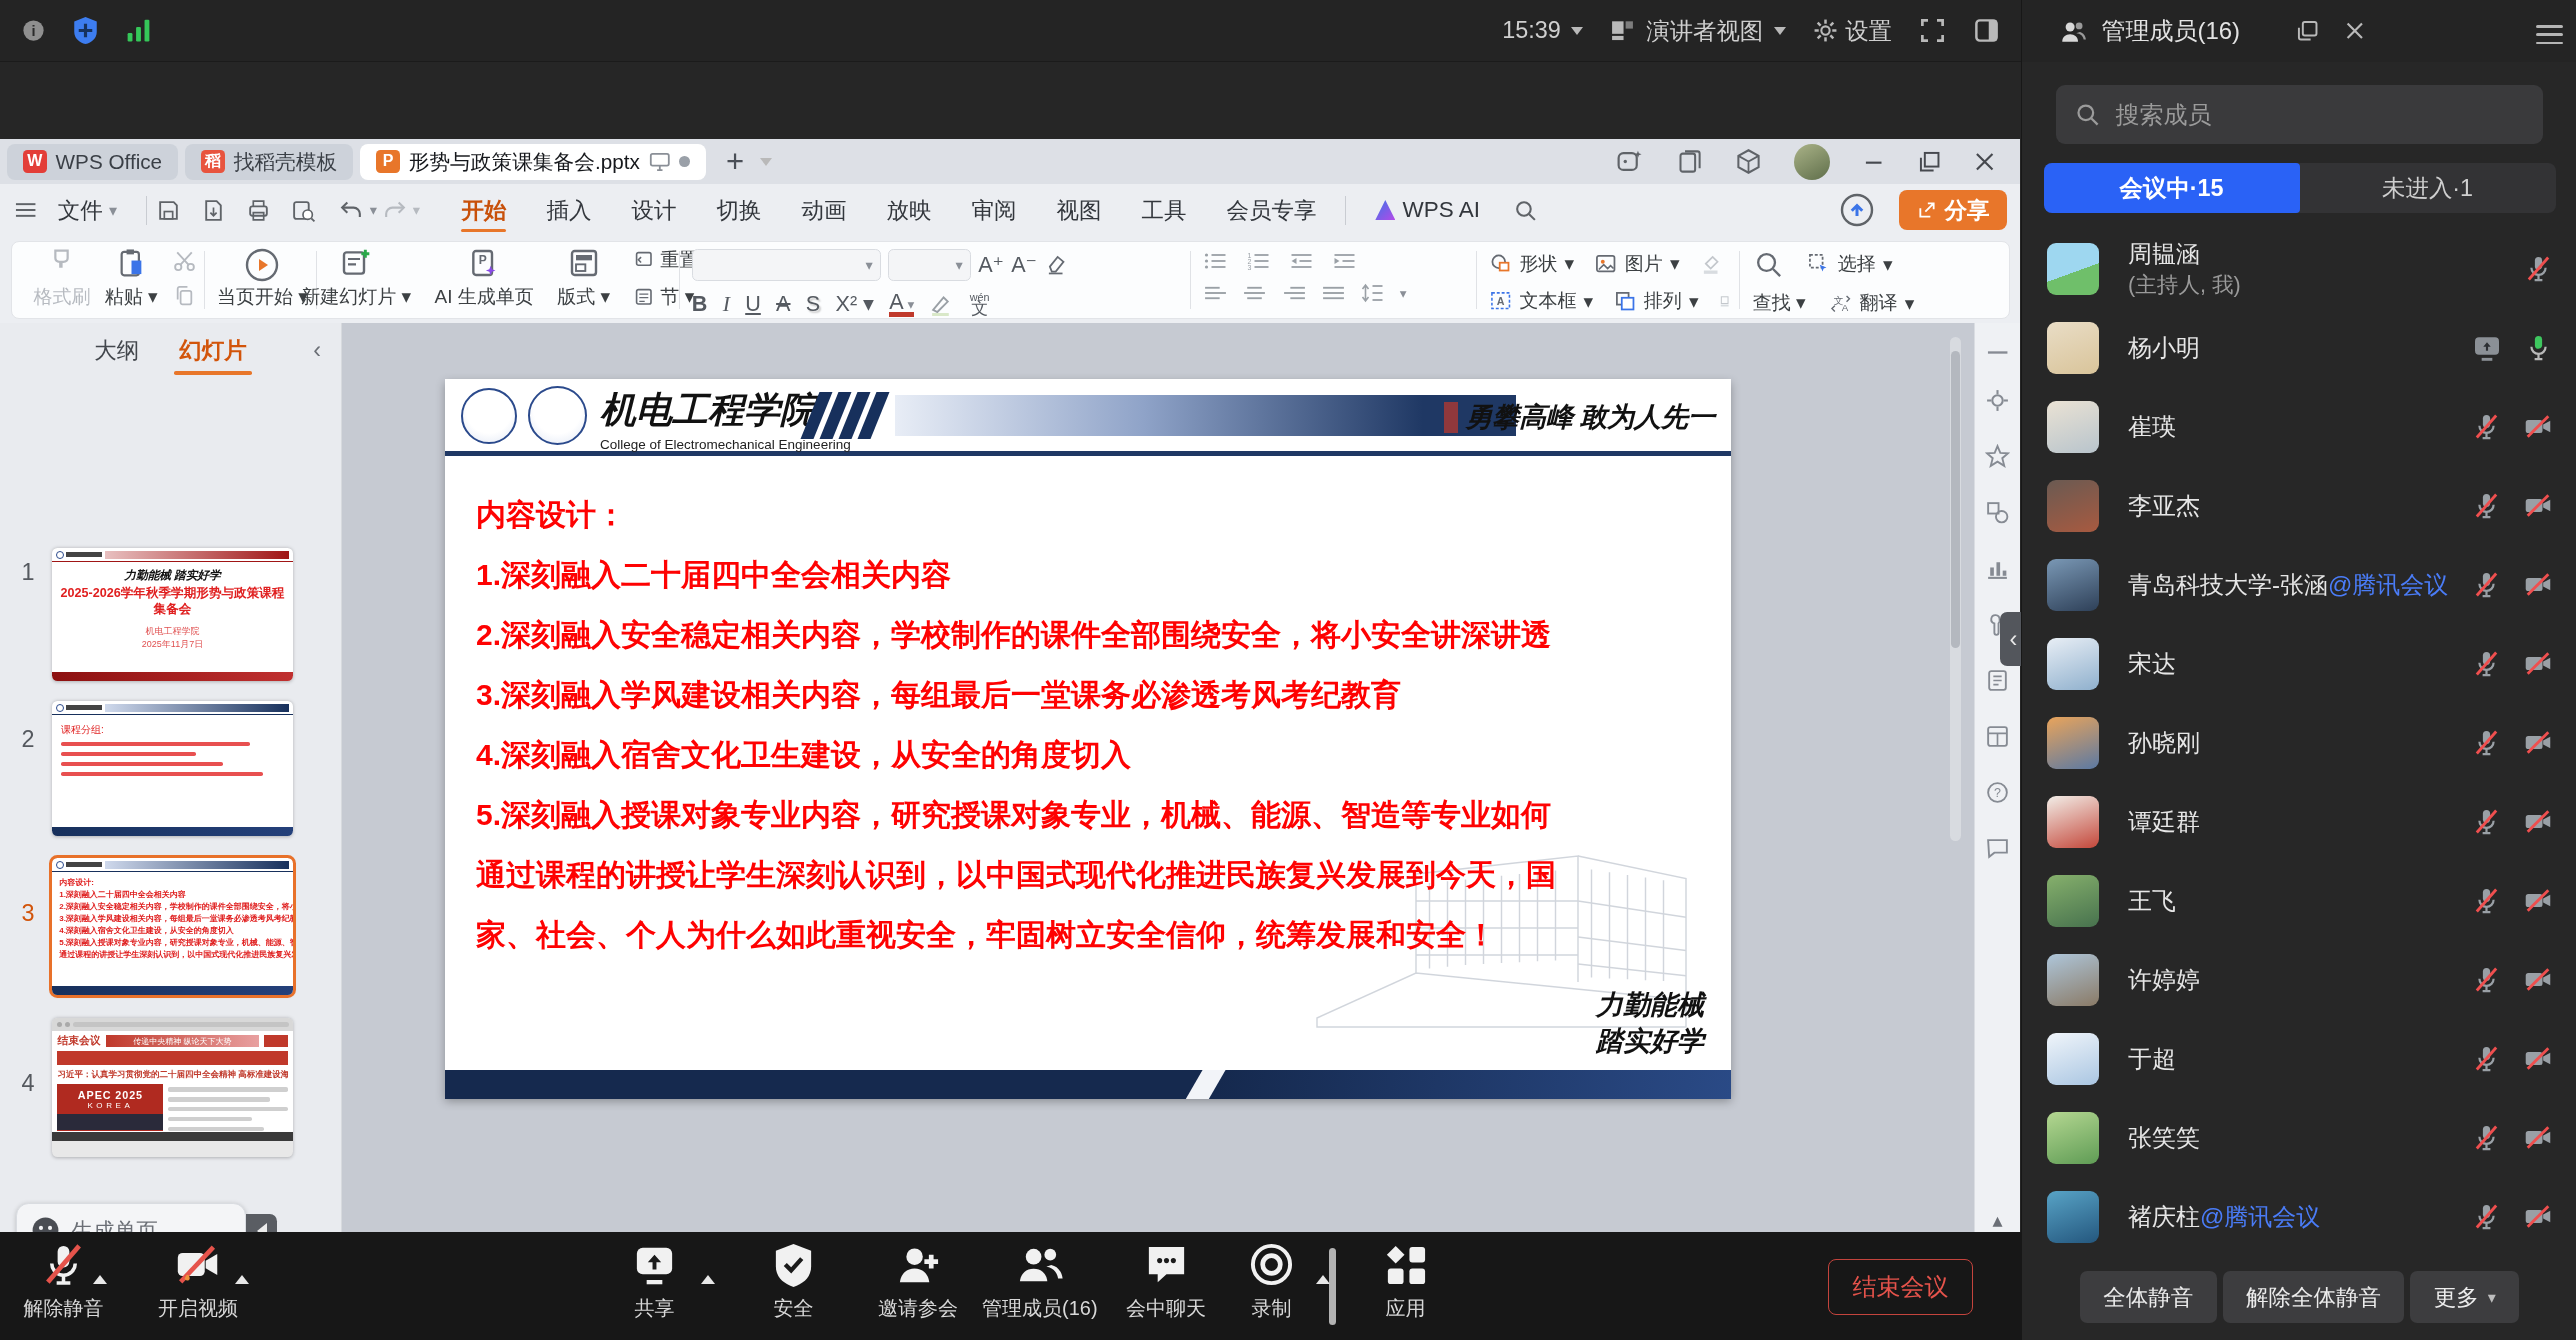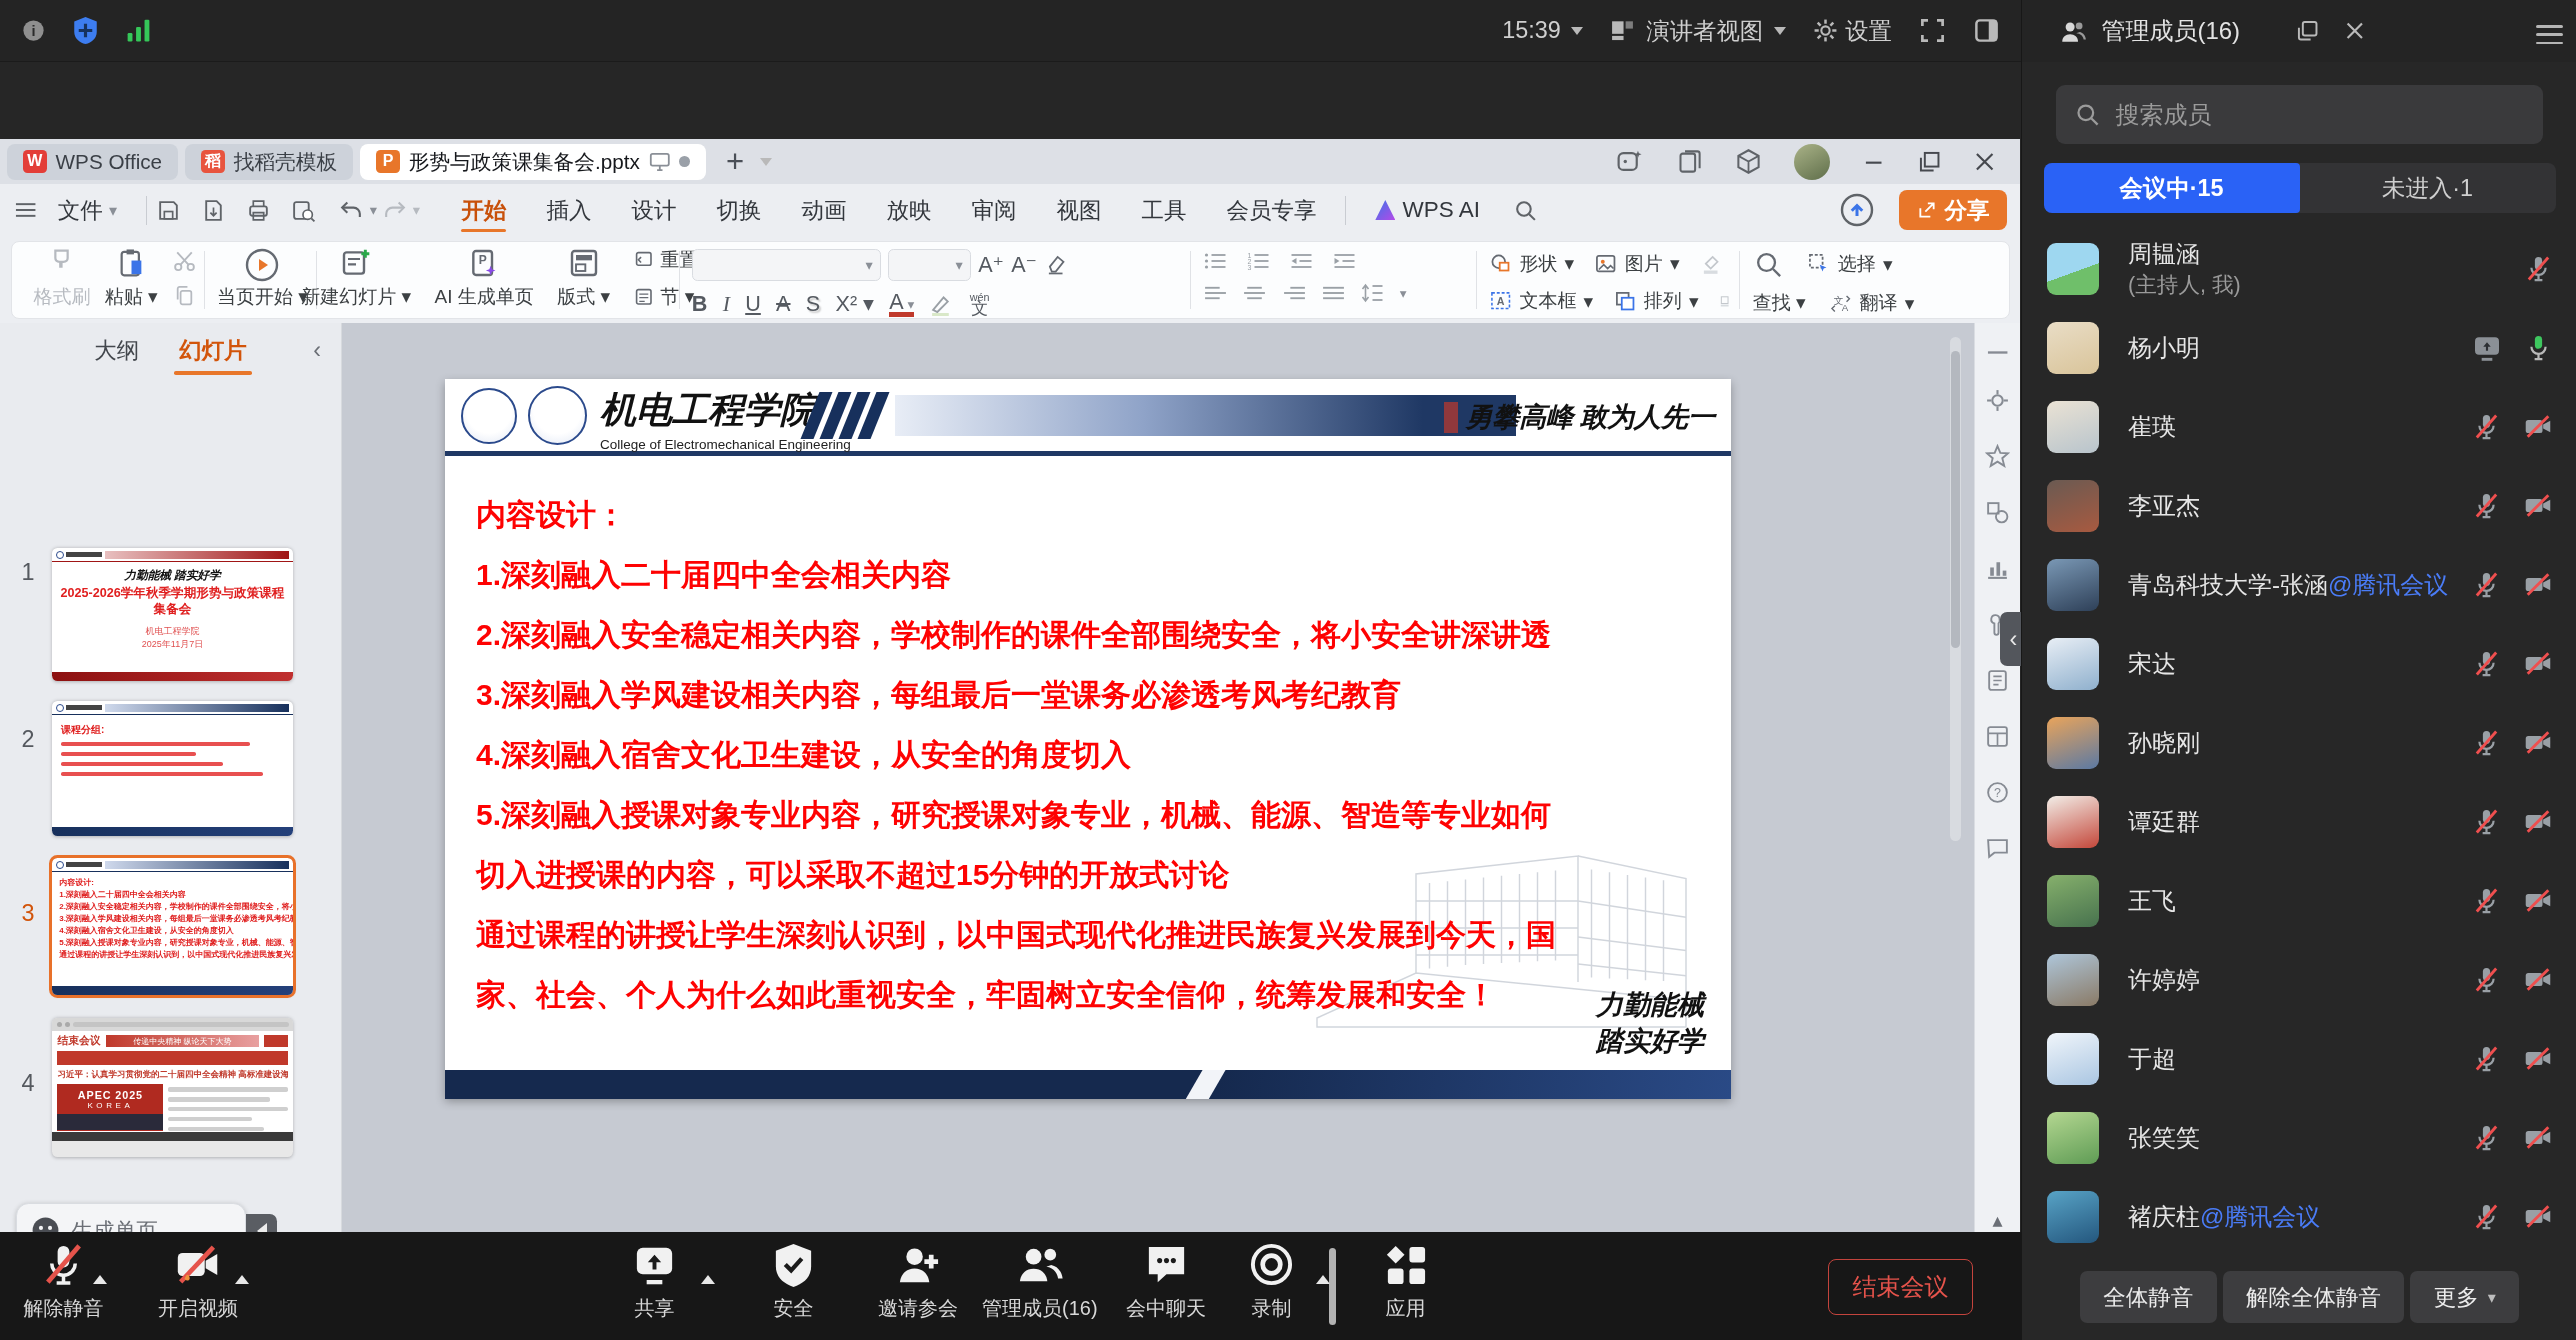--- a/index.html
+++ b/index.html
@@ -590,21 +590,21 @@
         <div style="color:#e05050;font-size:9px;text-align:center">2025年11月7日</div>
         <div class="mini-foot red"></div>
       </div>
       <span class="tnum" style="top:403px">2</span>
       <div class="thumb" style="top:378px;height:135px">
         <div class="mini-head">
             <span class="dotlogo"></span>
             <span style="width:36px;height:5.4px;background:#444"></span>
             <span class="mini-bar"></span>
           </div>
-        <div style="color:#e02020;font-weight:bold;font-size:10px;padding:7.2px 9px 0">课程分组:</div>
+        <div style="color:#e02020;font-weight:normal;font-size:10px;padding:7.2px 9px 0">课程分组:</div>
         <div class="redline" style="width:189px"></div>
         <div class="redline" style="width:135px"></div>
         <div class="redline" style="width:162px"></div>
         <div class="redline" style="width:202px"></div>
         <div class="mini-foot"></div>
       </div>
       <span class="tnum" style="top:577px;color:#d2540a">3</span>
       <div class="thumb" style="top:535px;height:137px;outline:3.6px solid #e8712a;outline-offset:-0.9px">
         <div class="mini-head">
             <span class="dotlogo"></span>
@@ -684,21 +684,20 @@
             <path d="M120 120h180M120 150h180M120 180h180M300 120l120 18M300 160l120 15M300 190l120 13"></path>
           </g>
         </svg>
         <div style="position:absolute;left:31px;top:106px">
           <div class="redtext">内容设计：</div>
           <div class="redtext">1.深刻融入二十届四中全会相关内容</div>
           <div class="redtext">2.深刻融入安全稳定相关内容，学校制作的课件全部围绕安全，将小安全讲深讲透</div>
           <div class="redtext">3.深刻融入学风建设相关内容，每组最后一堂课务必渗透考风考纪教育</div>
           <div class="redtext">4.深刻融入宿舍文化卫生建设，从安全的角度切入</div>
           <div class="redtext">5.深刻融入授课对象专业内容，研究授课对象专业，机械、能源、智造等专业如何</div>
-          <div class="redtext">切入进授课的内容，可以采取不超过15分钟的开放式讨论</div>
           <div class="redtext">通过课程的讲授让学生深刻认识到，以中国式现代化推进民族复兴发展到今天，国</div>
           <div class="redtext">家、社会、个人为什么如此重视安全，牢固树立安全信仰，统筹发展和安全！</div>
         </div>
         <div style="position:absolute;right:27px;bottom:40px;text-align:left">
           <div class="calli" style="font-size:27px">力勤能械</div>
           <div class="calli" style="font-size:27px">踏实好学</div>
         </div>
         <div class="sl-foot"></div>
       </div>
     </div>

